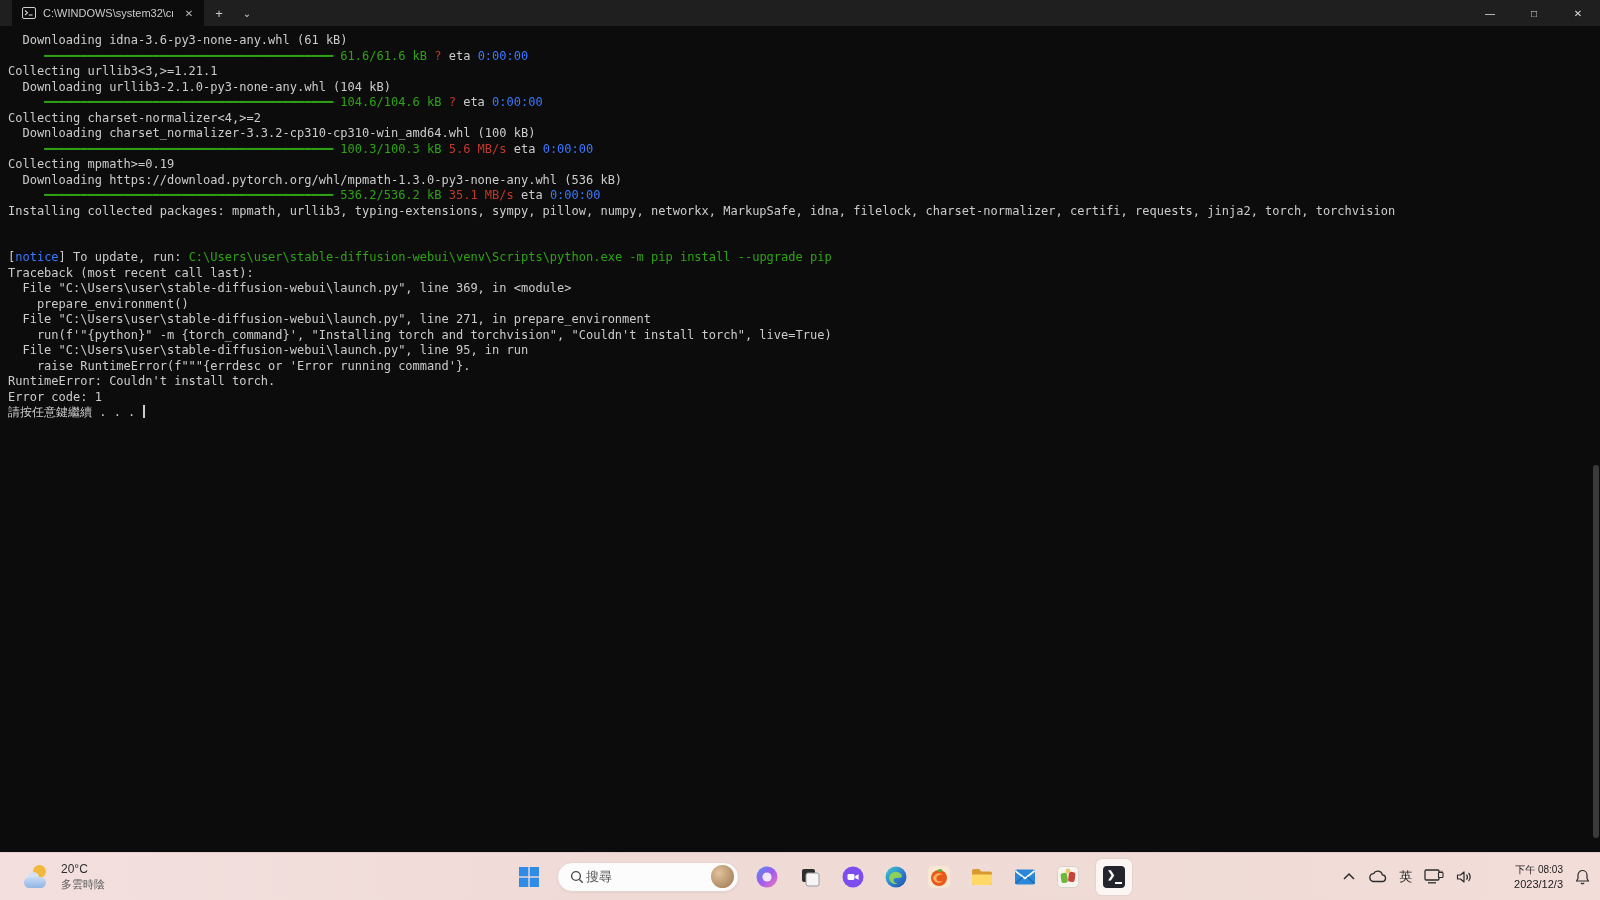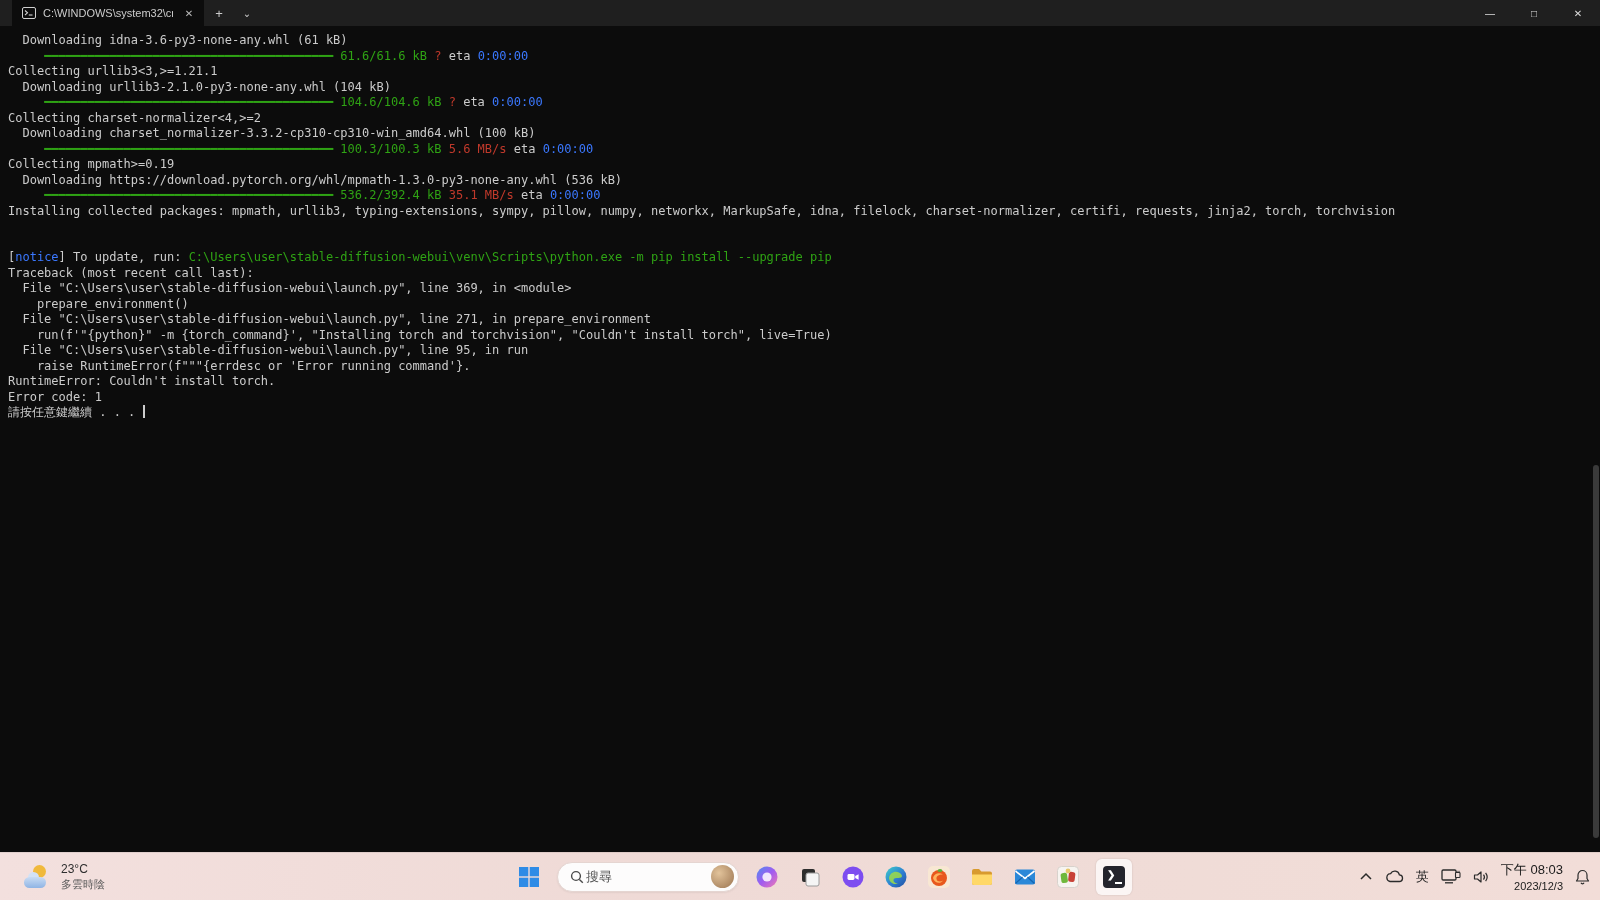--- a/index.html
+++ b/index.html
@@ -50,21 +50,21 @@
 
   .active-app { width:36px; height:36px; background:rgba(255,255,255,0.72); border-radius:6px;
     display:flex; align-items:center; justify-content:center; box-shadow:0 0 2px rgba(0,0,0,0.15); position:relative; }
   .term-glyph { width:22px; height:22px; background:#24242c; border-radius:4px; position:relative; }
   .term-glyph .chev { position:absolute; left:4px; top:4px; color:#ffffff; font-size:10px; font-weight:bold; line-height:10px; }
   .term-glyph .uline { position:absolute; right:3px; bottom:4px; width:7px; height:2px; background:#ffffff; }
 
   .tray { position:absolute; right:8px; top:0; bottom:0; display:flex; align-items:center; gap:12px; padding-right:2px; }
   .ime { font-size:13px; color:#1f1f1f; }
   .clock { display:flex; flex-direction:column; align-items:flex-end; gap:1px; }
-  .clock-time { font-size:13px; color:#1b1b1b; }
+  .clock-time { font-size:10px; color:#1b1b1b;margin-left:31px; }
   .clock-date { font-size:11px; color:#1b1b1b; }
 
   svg { display:block; }
 </style>
 </head>
 <body>
 
 <div class="screen">
 
   <div class="titlebar">
@@ -91,21 +91,21 @@
       <div class="tline"><span class="seg-d">  Downloading idna-3.6-py3-none-any.whl (61 kB)</span></div>
       <div class="tline"><span class="seg-d">     </span><span class="seg-g">━━━━━━━━━━━━━━━━━━━━━━━━━━━━━━━━━━━━━━━━ </span><span class="seg-g">61.6/61.6 kB </span><span class="seg-r">? </span><span class="seg-d">eta </span><span class="seg-b">0:00:00</span></div>
       <div class="tline"><span class="seg-d">Collecting urllib3&lt;3,&gt;=1.21.1</span></div>
       <div class="tline"><span class="seg-d">  Downloading urllib3-2.1.0-py3-none-any.whl (104 kB)</span></div>
       <div class="tline"><span class="seg-d">     </span><span class="seg-g">━━━━━━━━━━━━━━━━━━━━━━━━━━━━━━━━━━━━━━━━ </span><span class="seg-g">104.6/104.6 kB </span><span class="seg-r">? </span><span class="seg-d">eta </span><span class="seg-b">0:00:00</span></div>
       <div class="tline"><span class="seg-d">Collecting charset-normalizer&lt;4,&gt;=2</span></div>
       <div class="tline"><span class="seg-d">  Downloading charset_normalizer-3.3.2-cp310-cp310-win_amd64.whl (100 kB)</span></div>
       <div class="tline"><span class="seg-d">     </span><span class="seg-g">━━━━━━━━━━━━━━━━━━━━━━━━━━━━━━━━━━━━━━━━ </span><span class="seg-g">100.3/100.3 kB </span><span class="seg-r">5.6 MB/s </span><span class="seg-d">eta </span><span class="seg-b">0:00:00</span></div>
       <div class="tline"><span class="seg-d">Collecting mpmath&gt;=0.19</span></div>
       <div class="tline"><span class="seg-d">  Downloading https://download.pytorch.org/whl/mpmath-1.3.0-py3-none-any.whl (536 kB)</span></div>
-      <div class="tline"><span class="seg-d">     </span><span class="seg-g">━━━━━━━━━━━━━━━━━━━━━━━━━━━━━━━━━━━━━━━━ </span><span class="seg-g">536.2/392.4 kB </span><span class="seg-r">35.1 MB/s </span><span class="seg-d">eta </span><span class="seg-b">0:00:00</span></div>
+      <div class="tline"><span class="seg-d">     </span><span class="seg-g">━━━━━━━━━━━━━━━━━━━━━━━━━━━━━━━━━━━━━━━━ </span><span class="seg-g">536.2/536.2 kB </span><span class="seg-r">35.1 MB/s </span><span class="seg-d">eta </span><span class="seg-b">0:00:00</span></div>
       <div class="tline"><span class="seg-d">Installing collected packages: mpmath, urllib3, typing-extensions, sympy, pillow, numpy, networkx, MarkupSafe, idna, filelock, charset-normalizer, certifi, requests, jinja2, torch, torchvision</span></div>
       <div class="tline">&nbsp;</div>
       <div class="tline">&nbsp;</div>
       <div class="tline"><span class="seg-d">[</span><span class="seg-b">notice</span><span class="seg-d">] To update, run: </span><span class="seg-g">C:\Users\user\stable-diffusion-webui\venv\Scripts\python.exe -m pip install --upgrade pip</span></div>
       <div class="tline"><span class="seg-d">Traceback (most recent call last):</span></div>
       <div class="tline"><span class="seg-d">  File "C:\Users\user\stable-diffusion-webui\launch.py", line 369, in &lt;module&gt;</span></div>
       <div class="tline"><span class="seg-d">    prepare_environment()</span></div>
       <div class="tline"><span class="seg-d">  File "C:\Users\user\stable-diffusion-webui\launch.py", line 271, in prepare_environment</span></div>
       <div class="tline"><span class="seg-d">    run(f'"{python}" -m {torch_command}', "Installing torch and torchvision", "Couldn't install torch", live=True)</span></div>
       <div class="tline"><span class="seg-d">  File "C:\Users\user\stable-diffusion-webui\launch.py", line 95, in run</span></div>
@@ -118,21 +118,21 @@
 
   <div class="taskbar">
 
     <div class="weather">
       <div class="weather-icon">
         <div class="weather-moon"></div>
         <div class="weather-cloud-puff"></div>
         <div class="weather-cloud"></div>
       </div>
       <div>
-        <div class="weather-temp">23°C</div>
+        <div class="weather-temp">20°C</div>
         <div class="weather-cond">多雲時陰</div>
       </div>
     </div>
 
     <div class="tb-center">
       <div class="tb-icon">
         <svg width="22" height="22" viewBox="0 0 22 22">
           <rect x="1" y="1" width="9.3" height="9.3" fill="#2e8be6"></rect>
           <rect x="11.7" y="1" width="9.3" height="9.3" fill="#2e8be6"></rect>
           <rect x="1" y="11.7" width="9.3" height="9.3" fill="#2e8be6"></rect>

